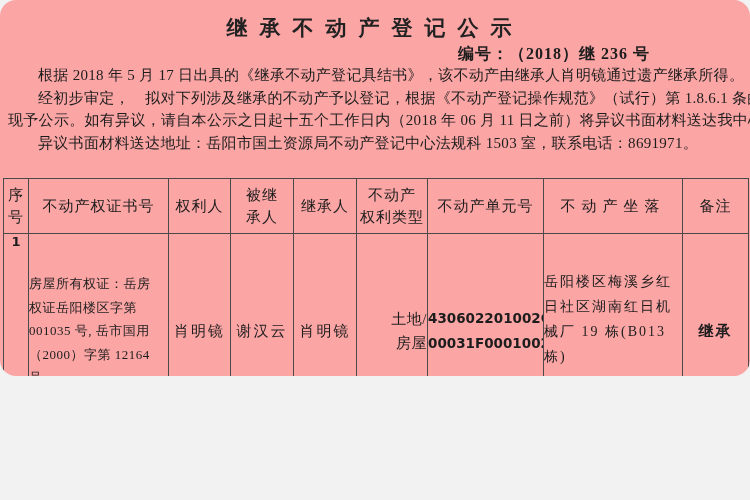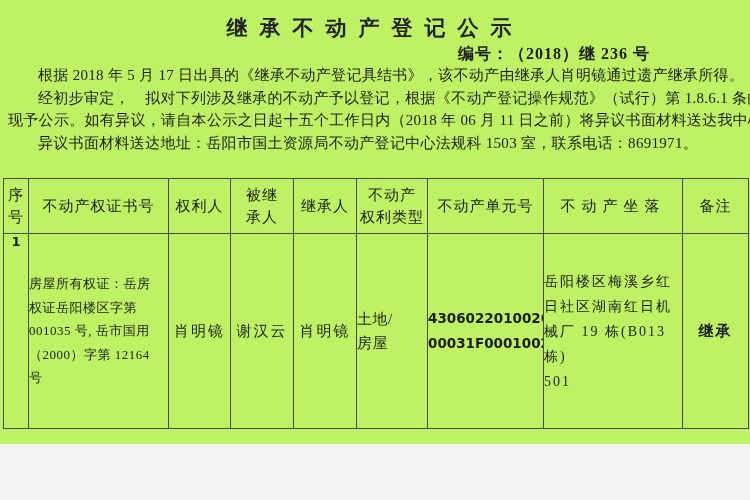--- a/index.html
+++ b/index.html
@@ -2,22 +2,22 @@
 <html><head>
 <meta charset="utf-8">
 <style>
   html,body { margin:0; padding:0; }
   body {
     width:750px; height:500px;
     background:#f2f2f2;
     font-family:"Liberation Serif","DejaVu Serif",serif;
   }
   .page {
-    position:relative; width:750px; height:444px;
-    background:#bef264; color:#1d1d1d; overflow:hidden;
+    position:relative; width:750px; height:376px;
+    background:#fca5a5; color:#1d1d1d; overflow:hidden;border-radius:16px;
   }
   .title {
     position:absolute; top:14px; left:0; width:100%;
     margin:0; text-align:center;
     font-size:21px; font-weight:bold; letter-spacing:12px;
     color:#222;
   }
   .doc-no {
     position:absolute; top:44px; right:100px;
     font-size:16px; font-weight:600; letter-spacing:1px;
@@ -49,21 +49,21 @@
     font-family:"DejaVu Sans","Liberation Sans",sans-serif;
     font-size:13px; font-weight:600;
   }
   .cell-cert {
     vertical-align:middle; text-align:left; padding:4px 6px 4px 9px;
     line-height:23.5px; font-size:13px; white-space:pre-line;
     letter-spacing:0.5px;
   }
   .cell-person { text-align:center; vertical-align:middle; letter-spacing:2px; }
   .cell-type {
-    text-align:left; vertical-align:middle; white-space:pre-line;
+    text-align:right; vertical-align:middle; white-space:pre-line;
     line-height:24px; letter-spacing:0.5px;margin-left:28px;
   }
   .cell-unit {
     text-align:left; vertical-align:middle; padding-left:8px; padding-right:2px;
     font-family:"DejaVu Sans","Liberation Sans",sans-serif;
     font-size:13.5px; font-weight:600; line-height:25px; white-space:pre-line;
   }
   .cell-loc {
     text-align:left; vertical-align:middle; padding:4px 4px 4px 6px;
     font-size:14px; letter-spacing:2px; line-height:25px; white-space:pre-line;

